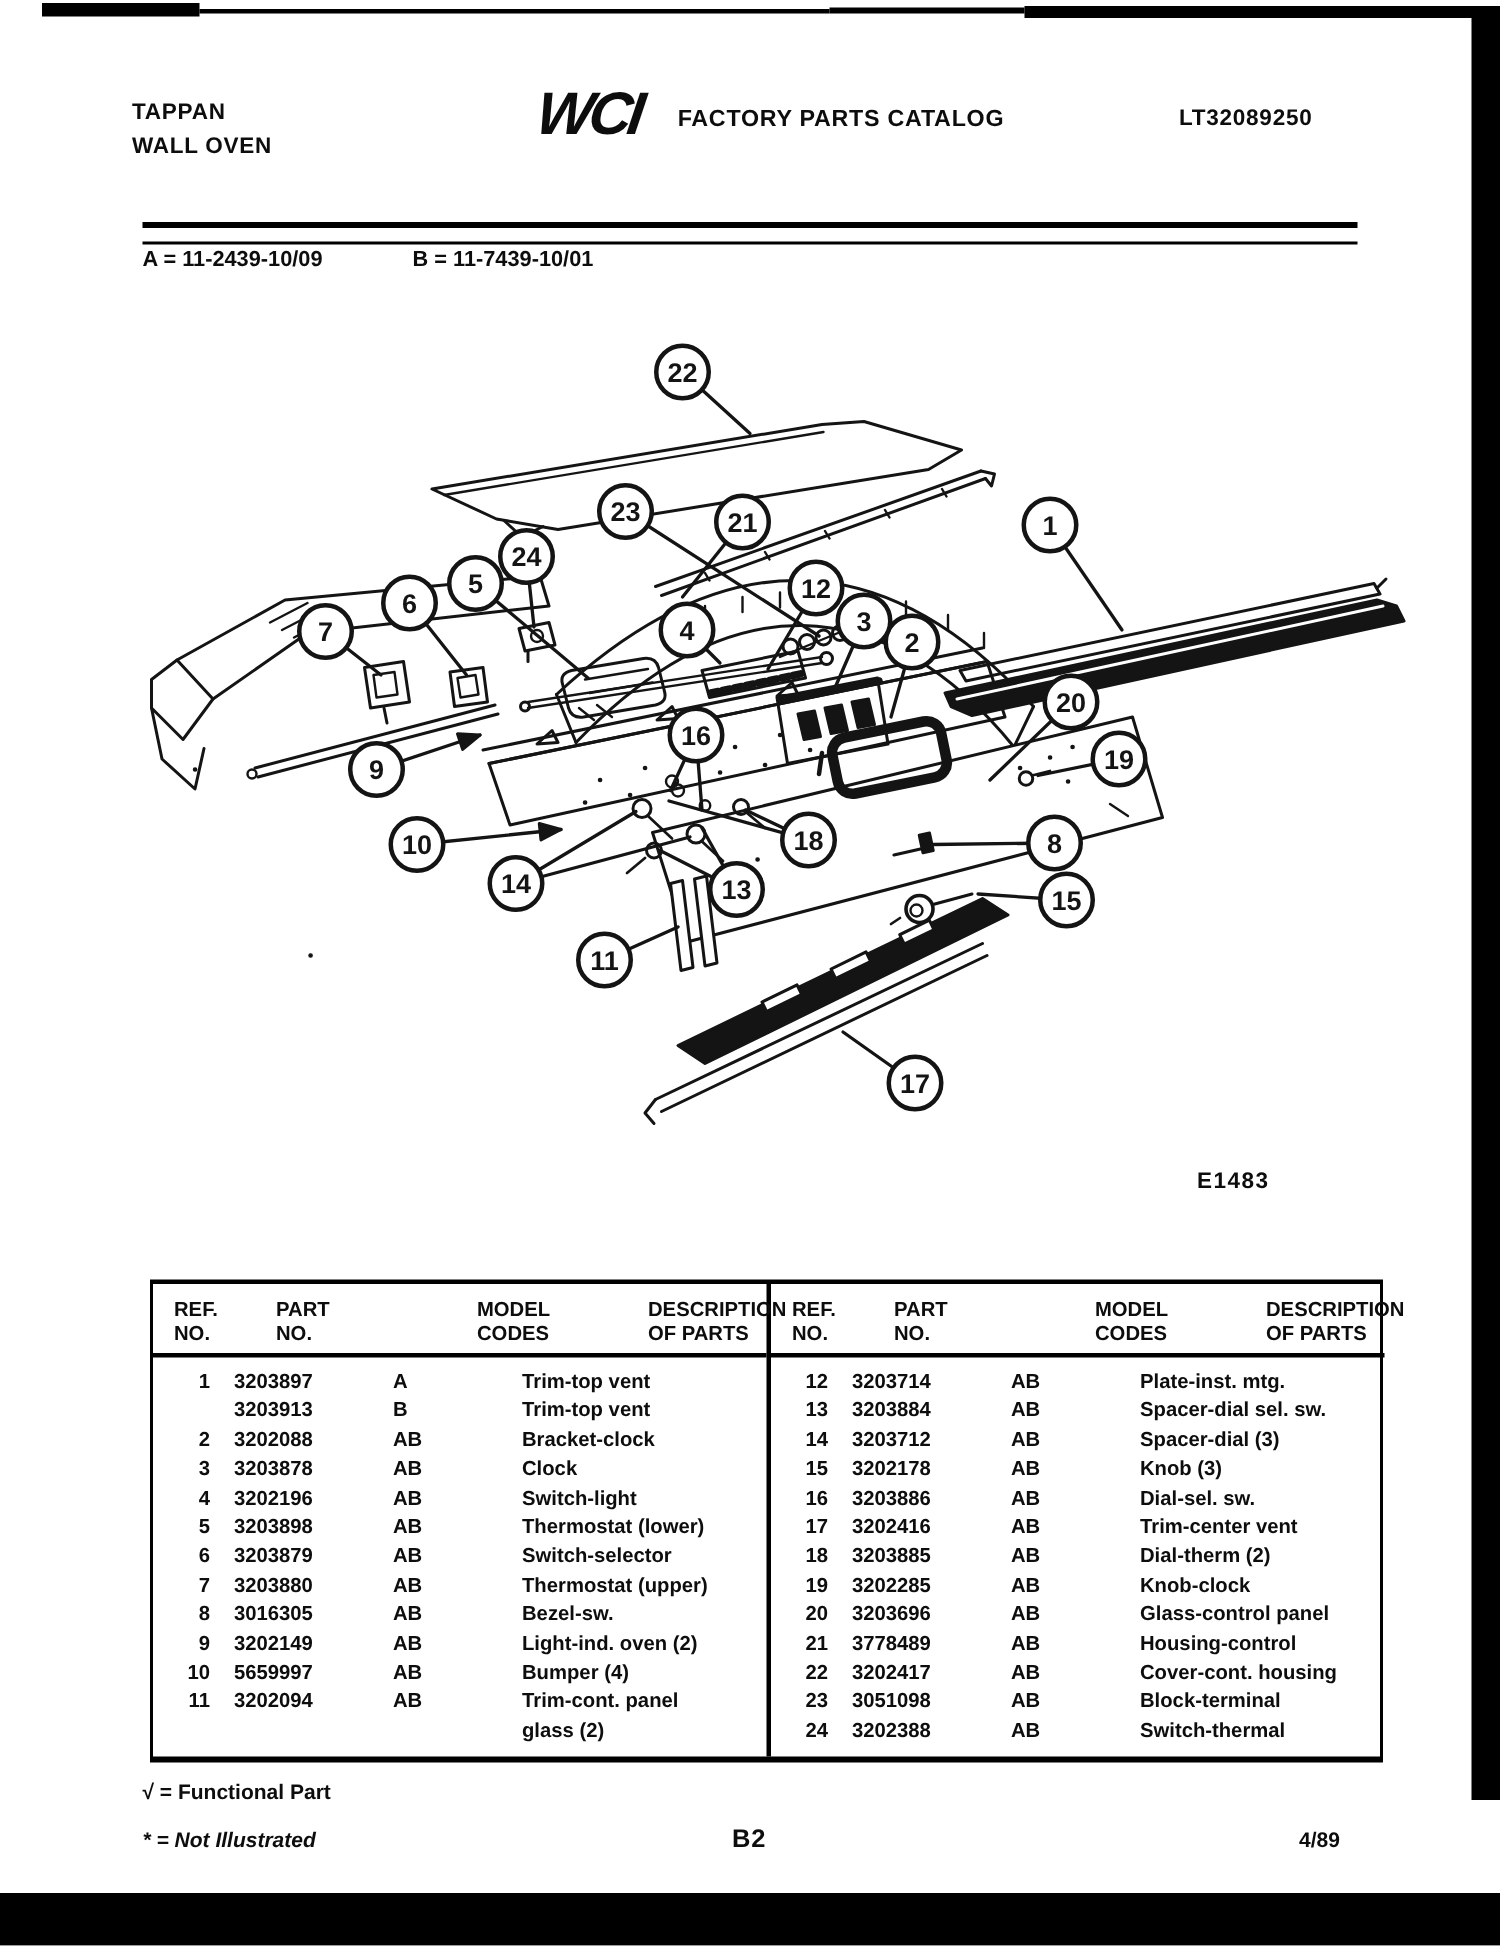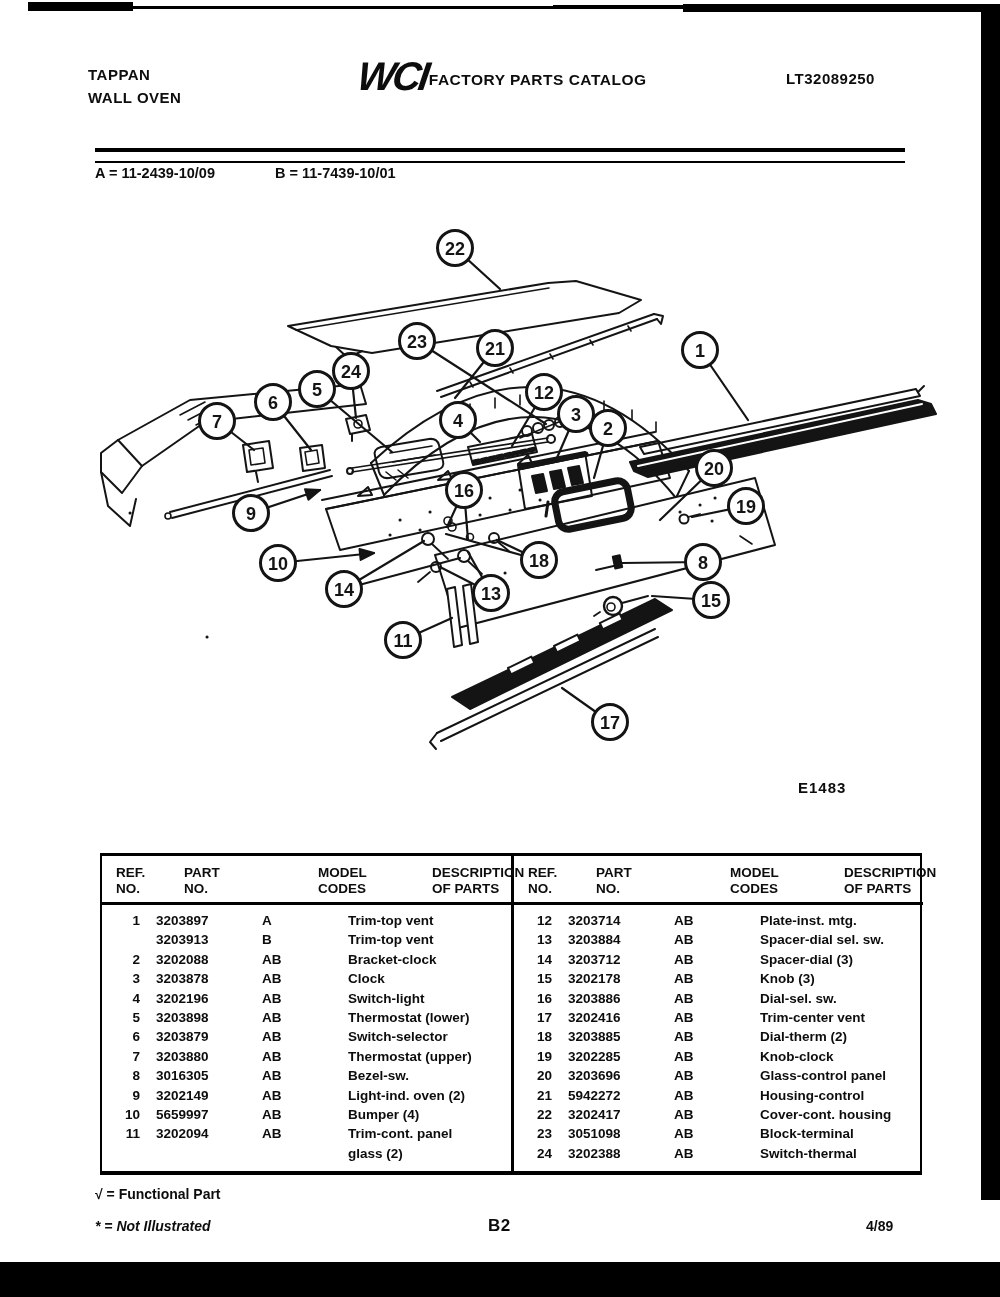--- a/index.html
+++ b/index.html
@@ -8,21 +8,21 @@
     background:#ffffff; color:#0d0d0d;
     font-family:"Liberation Sans", sans-serif; font-weight:bold;
     overflow:hidden;
   }
   .art { position:absolute; background:#000; }
 
   
   .brand { position:absolute; left:88px; top:63px; font-size:15px; letter-spacing:.5px; line-height:23px; white-space:pre-line; }
   .logo-wrap { position:absolute; left:358px; top:58px; display:flex; align-items:center; }
   .logo { font-size:40px; font-style:italic; letter-spacing:-3px; transform:skewX(-8deg); line-height:36px; }
-  .catalog-title { font-size:15.5px; letter-spacing:.5px; margin-left:2px; padding-top:8px; }
+  .catalog-title { font-size:15.5px; letter-spacing:.5px; margin-left:25px; padding-top:8px; }
   .docnum { position:absolute; left:786px; top:70px; font-size:15px; letter-spacing:.5px; }
 
   .double-rule { position:absolute; left:95px; top:148px; width:810px; height:9px;
     border-top:4px solid #000; border-bottom:2px solid #000; }
   .models { position:absolute; left:95px; top:165px; font-size:14.5px; }
   .models span { margin-right:56px; }
 
   
   svg.diagram { position:absolute; left:0; top:190px; width:1000px; height:640px; }
   .figure-code { position:absolute; left:798px; top:779px; font-size:15px; letter-spacing:1px; }
@@ -508,21 +508,21 @@
             <div class="tcell c3">Knob-clock</div>
           </div>
           <div class="trow">
             <div class="tcell c0">20</div>
             <div class="tcell c1">3203696</div>
             <div class="tcell c2">AB</div>
             <div class="tcell c3">Glass-control panel</div>
           </div>
           <div class="trow">
             <div class="tcell c0">21</div>
-            <div class="tcell c1">5942272</div>
+            <div class="tcell c1">3778489</div>
             <div class="tcell c2">AB</div>
             <div class="tcell c3">Housing-control</div>
           </div>
           <div class="trow">
             <div class="tcell c0">22</div>
             <div class="tcell c1">3202417</div>
             <div class="tcell c2">AB</div>
             <div class="tcell c3">Cover-cont. housing</div>
           </div>
           <div class="trow">

